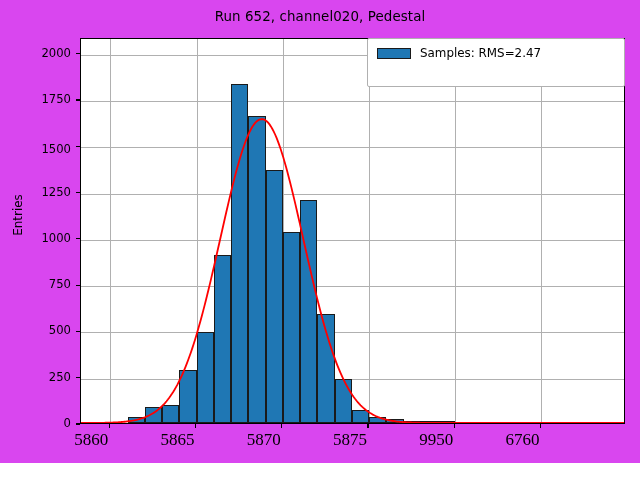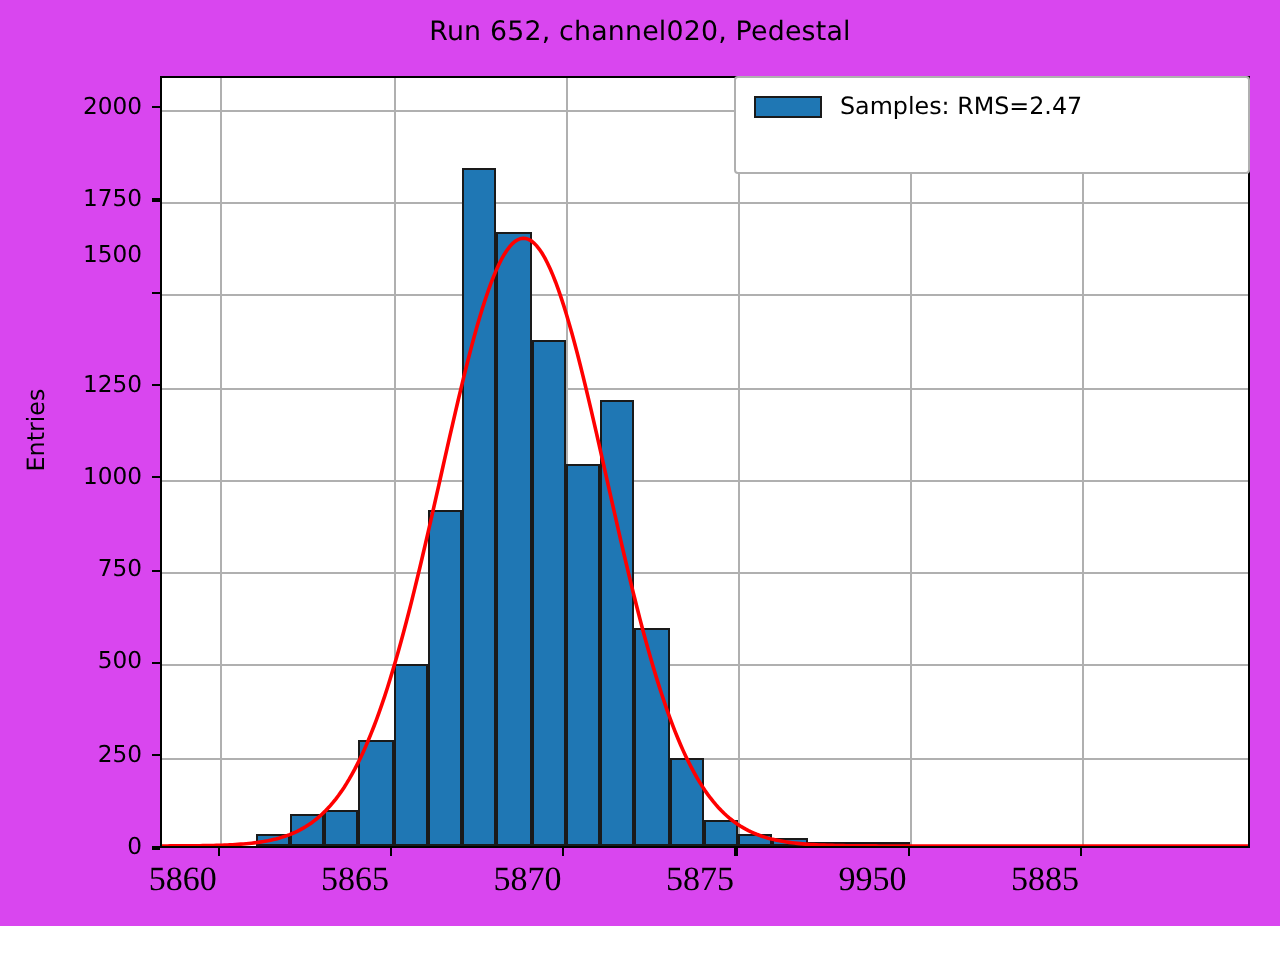--- a/index.html
+++ b/index.html
@@ -126,37 +126,37 @@
       <div class="ytick-label" style="left: 5px; width: 66px; top: 369.72px;">250</div>
       <div class="ytick-mark" style="top: 330.83px;"></div>
       <div class="ytick-label" style="left: 5px; width: 66px; top: 323.43px;">500</div>
       <div class="ytick-mark" style="top: 284.55px;"></div>
       <div class="ytick-label" style="left: 5px; width: 66px; top: 277.15px;">750</div>
       <div class="ytick-mark" style="top: 238.27px;"></div>
       <div class="ytick-label" style="left: 5px; width: 66px; top: 230.87px;">1000</div>
       <div class="ytick-mark" style="top: 191.99px;"></div>
       <div class="ytick-label" style="left: 5px; width: 66px; top: 184.59px;">1250</div>
       <div class="ytick-mark" style="top: 145.7px;"></div>
-      <div class="ytick-label" style="left: 5px; width: 66px; top: 120px;">1500</div>
+      <div class="ytick-label" style="left: 5px; width: 66px; top: 142px;">1500</div>
       <div class="ytick-mark" style="top: 99.42px;"></div>
       <div class="ytick-label" style="left: 5px; width: 66px; top: 92.02px;">1750</div>
       <div class="ytick-mark" style="top: 53.14px;"></div>
       <div class="ytick-label" style="left: 5px; width: 66px; top: 45.74px;">2000</div>
       <div class="xtick-mark" style="left: 108.72px;"></div>
       <div class="xtick-label" style="left: 74.32px;">5860</div>
       <div class="xtick-mark" style="left: 194.95px;"></div>
       <div class="xtick-label" style="left: 160.55px;">5865</div>
       <div class="xtick-mark" style="left: 281.19px;"></div>
       <div class="xtick-label" style="left: 246.79px;">5870</div>
       <div class="xtick-mark" style="left: 367.42px;"></div>
       <div class="xtick-label" style="left: 333.02px;">5875</div>
       <div class="xtick-mark" style="left: 453.66px;"></div>
       <div class="xtick-label" style="left: 419.26px;">9950</div>
       <div class="xtick-mark" style="left: 539.89px;"></div>
-      <div class="xtick-label" style="left: 505.49px;">5885</div>
+      <div class="xtick-label" style="left: 505.49px;">6760</div>
     </div>
 
   <div id="yaxis-label">Entries</div>
 
   <div id="legend">
     <div class="legend-row">
       <span class="legend-swatch-patch"></span>
       <span class="legend-text">Samples: RMS=2.47</span>
     </div>
   </div>

